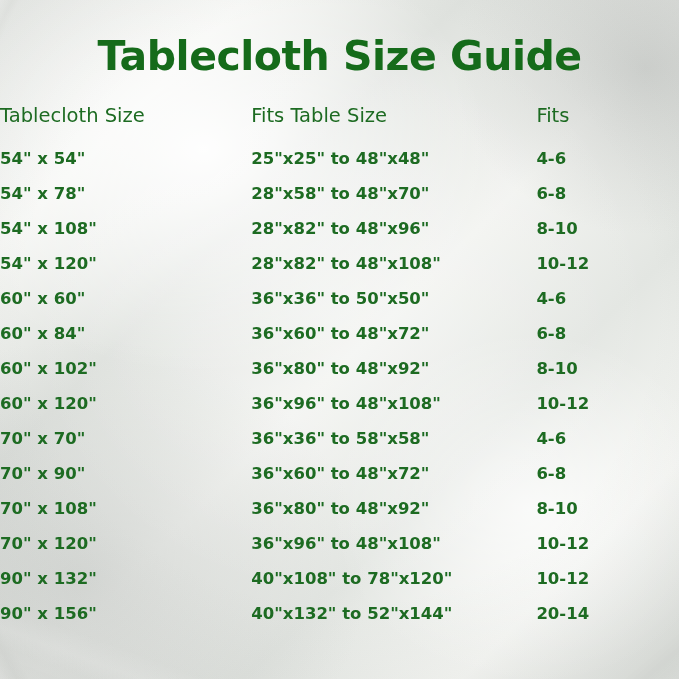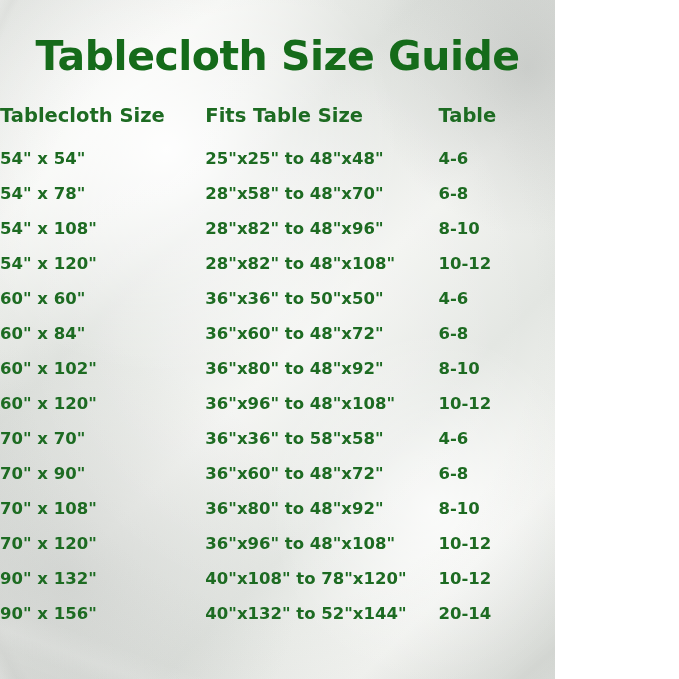--- a/index.html
+++ b/index.html
@@ -7,21 +7,21 @@
     padding: 0;
   }
   body {
     width: 679px;
     height: 679px;
     font-family: "DejaVu Sans", sans-serif;
     overflow: hidden;
   }
   #page {
     position: relative;
-    width: 555px;
+    width: 679px;
     height: 679px;
     box-sizing: border-box;
     background:
       radial-gradient(ellipse 70% 55% at 30% 22%, rgba(255,255,255,0.95) 0%, rgba(255,255,255,0.0) 60%),
       radial-gradient(ellipse 45% 40% at 78% 75%, rgba(255,255,255,0.7) 0%, rgba(255,255,255,0.0) 65%),
       radial-gradient(ellipse 60% 50% at 12% 85%, rgba(205,208,205,0.75) 0%, rgba(255,255,255,0.0) 70%),
       radial-gradient(ellipse 40% 35% at 95% 10%, rgba(198,201,198,0.8) 0%, rgba(255,255,255,0.0) 70%),
       linear-gradient(135deg, #e9ebe8 0%, #f4f5f2 18%, #dfe2de 34%, #f2f3f0 52%, #e3e6e2 68%, #f5f6f3 84%, #dcdfdb 100%);
     overflow: hidden;
   }
@@ -62,21 +62,21 @@
     font-family: "DejaVu Sans", sans-serif;
   }
   table.size-table {
     width: 100%;
     border-collapse: collapse;
     margin-top: 22px;
     table-layout: fixed;
   }
   table.size-table th {
     font-size: 19.5px;
-    font-weight: bold;
+    font-weight: normal;
     color: #1d6b22;
     padding: 2px 0 14px 0;
     text-align: left;
   }
   table.size-table td {
     font-size: 16.5px;
     font-weight: bold;
     color: #1d6b22;
     padding: 8px 0;
     text-align: left;
@@ -107,21 +107,21 @@
     <table class="size-table">
       <colgroup>
         <col class="c-size">
         <col class="c-fits">
         <col class="c-seats">
       </colgroup>
       <thead>
         <tr>
           <th class="h1">Tablecloth Size</th>
           <th class="h2">Fits Table Size</th>
-          <th class="h3">Table</th>
+          <th class="h3">Fits</th>
         </tr>
       </thead>
       <tbody>
         <tr>
           <td class="c1">54" x 54"</td>
           <td class="c2">25"x25" to 48"x48"</td>
           <td class="c3">4-6</td>
         </tr>
         <tr>
           <td class="c1">54" x 78"</td>

